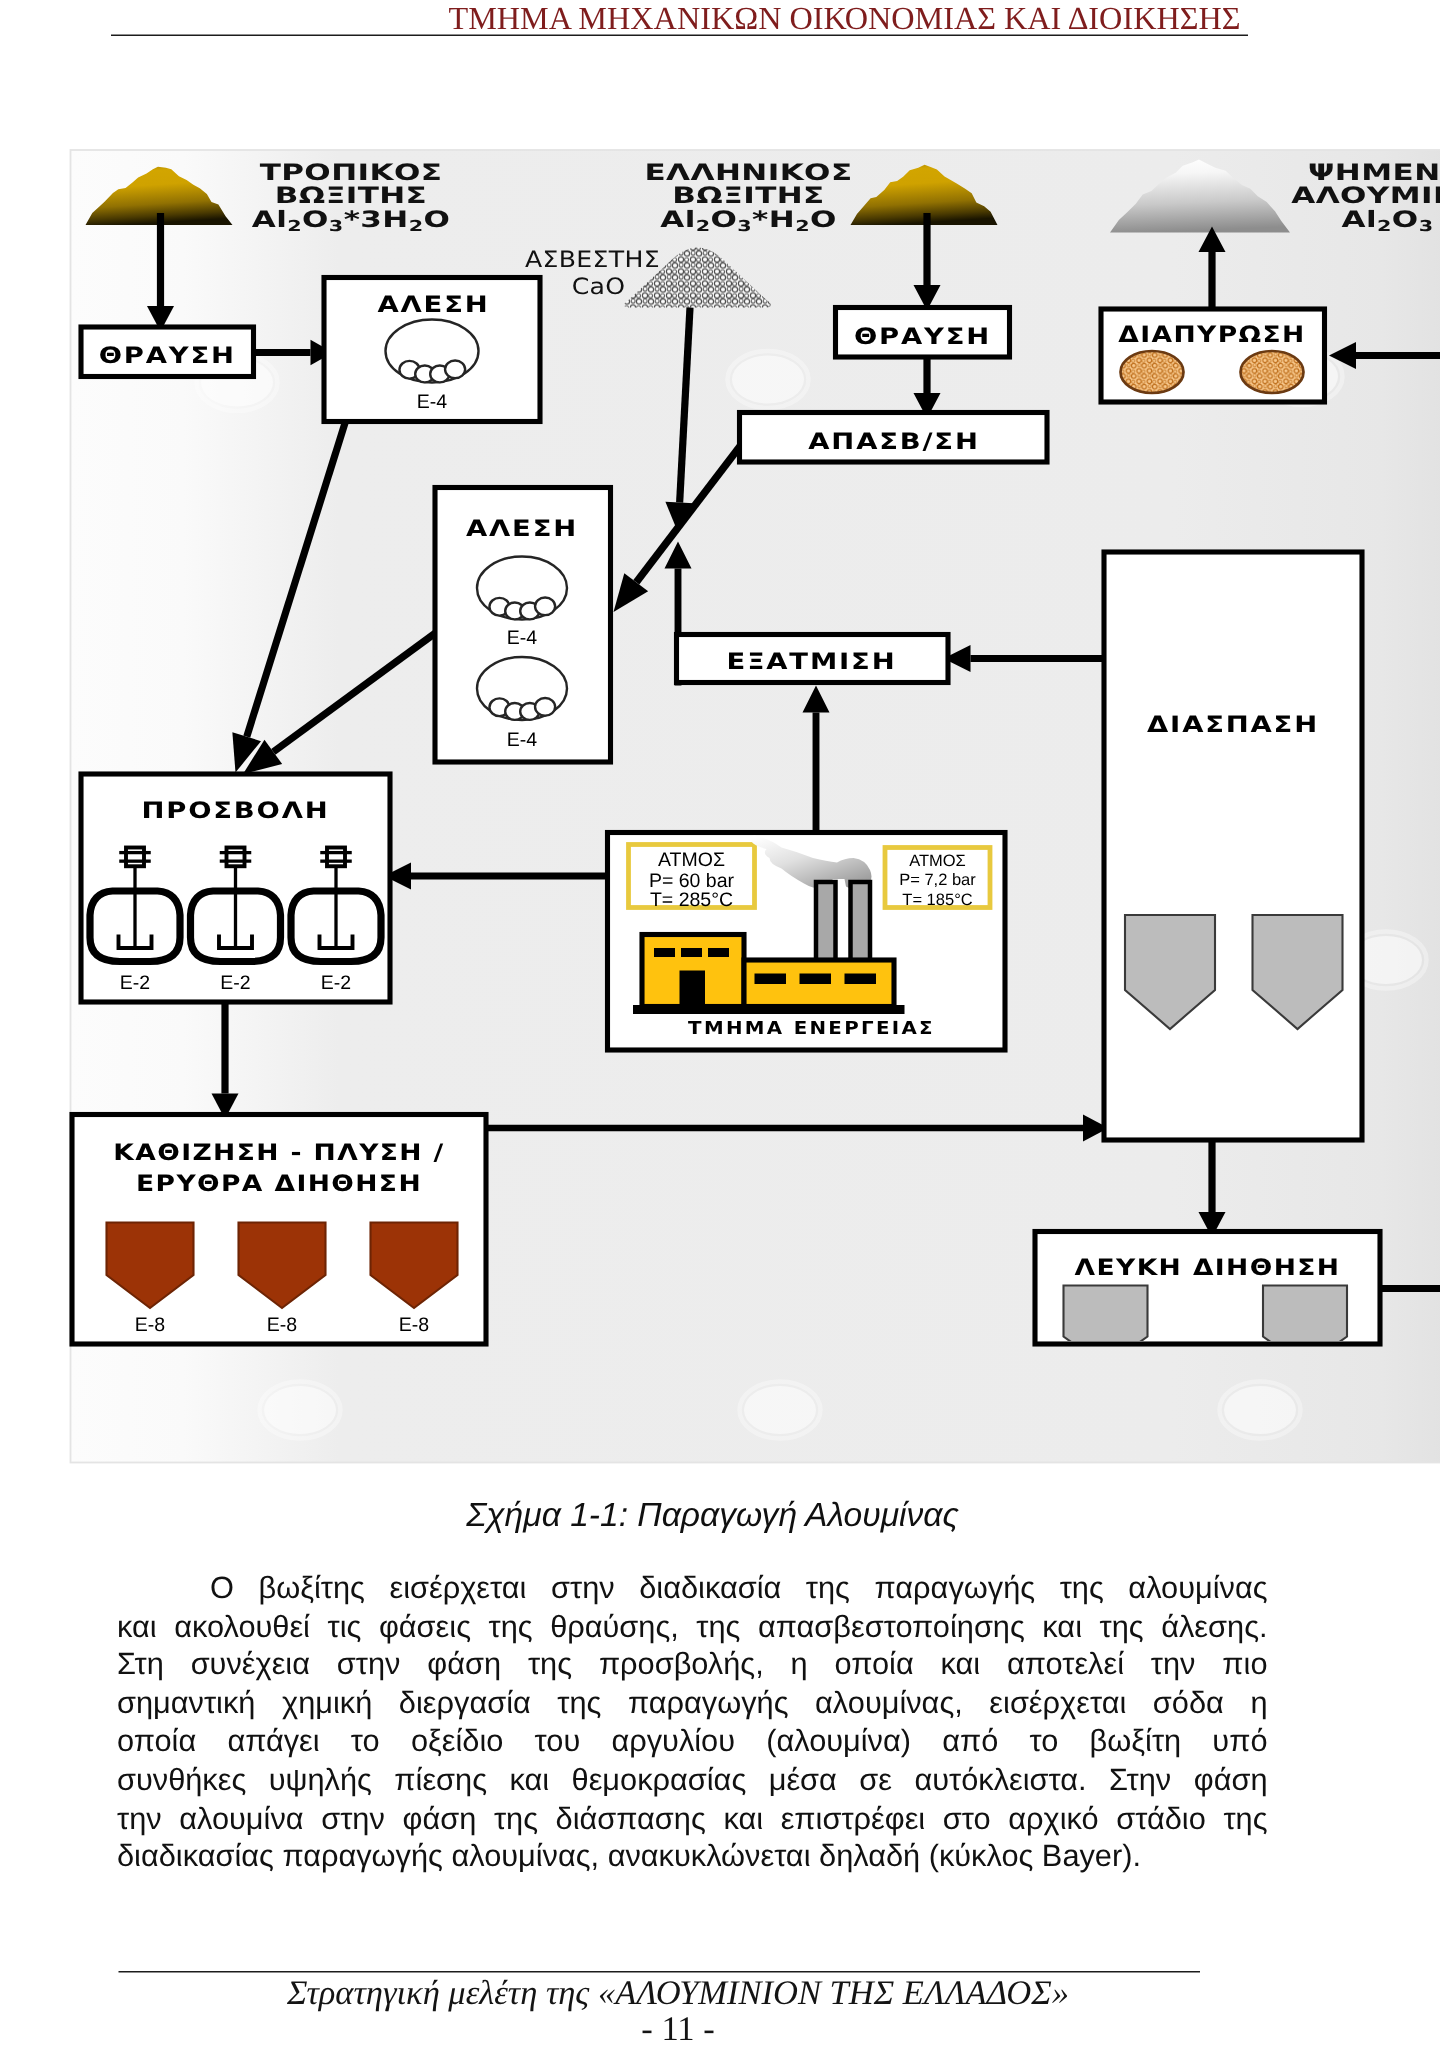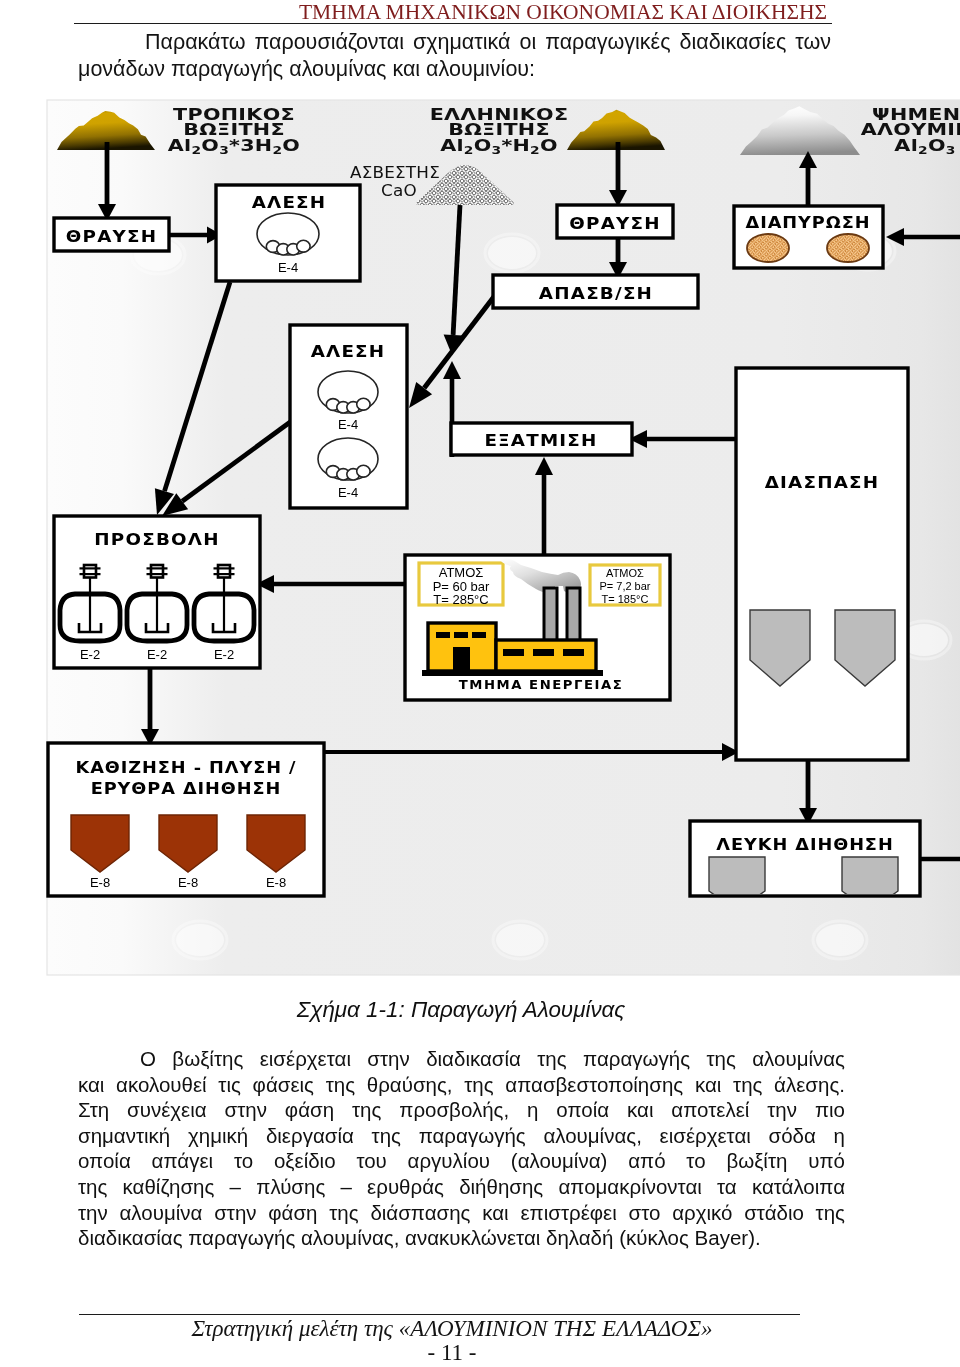--- a/index.html
+++ b/index.html
@@ -18,43 +18,39 @@
   .diagram{position:absolute;left:0px;top:95px;width:960px;height:890px;padding-left:40px;}
   .dgm{display:block;}
   .dgm text.dt{font-family:"DejaVu Sans",sans-serif;fill:#000;}
   .dgm text.pl{font-family:"DejaVu Sans",sans-serif;font-size:15px;font-weight:bold;fill:#111;text-anchor:middle;letter-spacing:0.2px;}
   .dgm text.pl2{font-family:"DejaVu Sans",sans-serif;font-size:15px;font-weight:normal;fill:#111;letter-spacing:0.2px;}
   .dgm tspan.sb{font-size:10px;}
   .dgm text.eq{font-family:"Liberation Sans",sans-serif;font-size:13px;font-weight:normal;fill:#000;text-anchor:middle;}
   .dgm text.eq2{font-family:"Liberation Sans",sans-serif;font-size:11px;font-weight:normal;fill:#000;text-anchor:middle;}
 
   
-  .fig-cap{position:absolute;left:3px;top:997px;width:916px;text-align:center;
+  .fig-cap{position:absolute;left:17px;top:997px;width:916px;text-align:center;
            font-family:"Liberation Sans",sans-serif;font-style:italic;font-weight:normal;font-size:22.4px;color:#101010;}
 
   .body-text{position:absolute;left:78px;top:1046px;width:767px;
              font-family:"Liberation Sans",sans-serif;font-size:20.5px;color:#111;}
 
   .foot-rule{position:absolute;left:79px;top:1314px;width:721px;height:0;border-top:1.3px solid #1c1c1c;}
   .foot1{position:absolute;left:0px;top:1316px;width:904px;text-align:center;
          font-family:"Liberation Serif",serif;font-size:23px;color:#141414;font-style:italic;}
   .foot2{position:absolute;left:0px;top:1340px;width:904px;text-align:center;
          font-family:"Liberation Serif",serif;font-size:23px;color:#141414;}
 </style>
 </head>
 <body>
 
 <div class="page">
 
   <div class="hdr">ΤΜΗΜΑ ΜΗΧΑΝΙΚΩΝ ΟΙΚΟΝΟΜΙΑΣ ΚΑΙ ΔΙΟΙΚΗΣΗΣ</div>
   <div class="hdr-rule"></div>
-  <div class="intro">
-      <div style="height: 27px; line-height: 27px; white-space: normal; text-align: justify; text-align-last: justify; text-indent: 67px;">Παρακάτω παρουσιάζονται σχηματικά οι παραγωγικές διαδικασίες των</div>
-      <div style="height: 27px; line-height: 27px; white-space: nowrap;">μονάδων παραγωγής αλουμίνας και αλουμινίου:</div>
-    </div>
 
   <div class="diagram">
       <svg class="dgm" viewBox="0 0 960 890" width="960" height="890">
 <defs>
 <linearGradient id="gBx" x1="0.10" y1="0" x2="0.26" y2="1">
             <stop offset="0%" stop-color="#a98400"></stop>
             <stop offset="12%" stop-color="#d2a500"></stop>
             <stop offset="36%" stop-color="#cfa200"></stop>
             <stop offset="68%" stop-color="#917102"></stop>
             <stop offset="88%" stop-color="#4a3a01"></stop>
@@ -359,21 +355,21 @@
 </svg>
     </div>
 
   <div class="fig-cap">Σχήμα 1-1: Παραγωγή Αλουμίνας</div>
   <div class="body-text">
       <div style="height: 25.6px; line-height: 25.6px; white-space: normal; text-align: justify; text-align-last: justify; text-indent: 62px;">Ο βωξίτης εισέρχεται στην διαδικασία της παραγωγής της αλουμίνας</div>
       <div style="height: 25.6px; line-height: 25.6px; white-space: normal; text-align: justify; text-align-last: justify;">και ακολουθεί τις φάσεις της θραύσης, της απασβεστοποίησης και της άλεσης.</div>
       <div style="height: 25.6px; line-height: 25.6px; white-space: normal; text-align: justify; text-align-last: justify;">Στη συνέχεια στην φάση της προσβολής, η οποία και αποτελεί την πιο</div>
       <div style="height: 25.6px; line-height: 25.6px; white-space: normal; text-align: justify; text-align-last: justify;">σημαντική χημική διεργασία της παραγωγής αλουμίνας, εισέρχεται σόδα η</div>
       <div style="height: 25.6px; line-height: 25.6px; white-space: normal; text-align: justify; text-align-last: justify;">οποία απάγει το οξείδιο του αργυλίου (αλουμίνα) από το βωξίτη υπό</div>
-      <div style="height: 25.6px; line-height: 25.6px; white-space: normal; text-align: justify; text-align-last: justify;">της καθίζησης – πλύσης – ερυθράς διήθησης απομακρίνονται τα κατάλοιπα</div>
+      <div style="height: 25.6px; line-height: 25.6px; white-space: normal; text-align: justify; text-align-last: justify;">συνθήκες υψηλής πίεσης και θεμοκρασίας μέσα σε αυτόκλειστα. Στην φάση</div>
       <div style="height: 25.6px; line-height: 25.6px; white-space: normal; text-align: justify; text-align-last: justify;">την αλουμίνα στην φάση της διάσπασης και επιστρέφει στο αρχικό στάδιο της</div>
       <div style="height: 25.6px; line-height: 25.6px; white-space: nowrap;">διαδικασίας παραγωγής αλουμίνας, ανακυκλώνεται δηλαδή (κύκλος Bayer).</div>
     </div>
 
   <div class="foot-rule"></div>
   <div class="foot1">Στρατηγική μελέτη της «ΑΛΟΥΜΙΝΙΟΝ ΤΗΣ ΕΛΛΑΔΟΣ»</div>
   <div class="foot2">- 11 -</div>
 
 </div>
 

